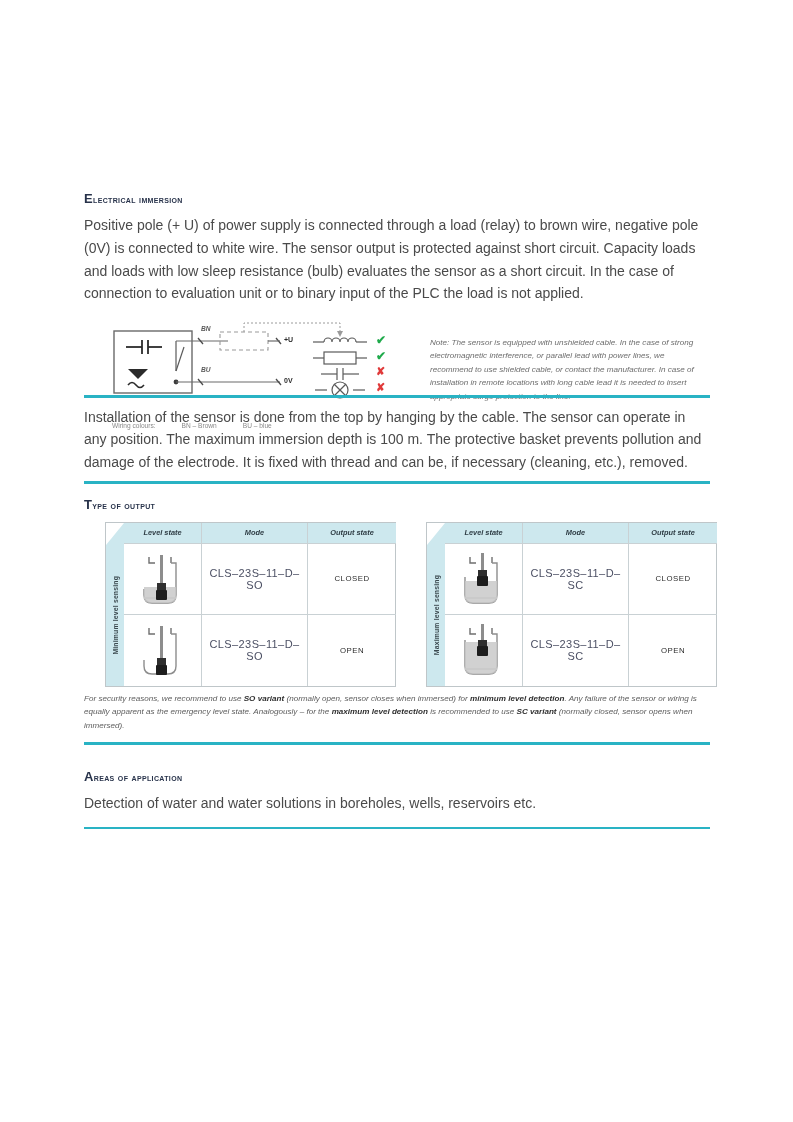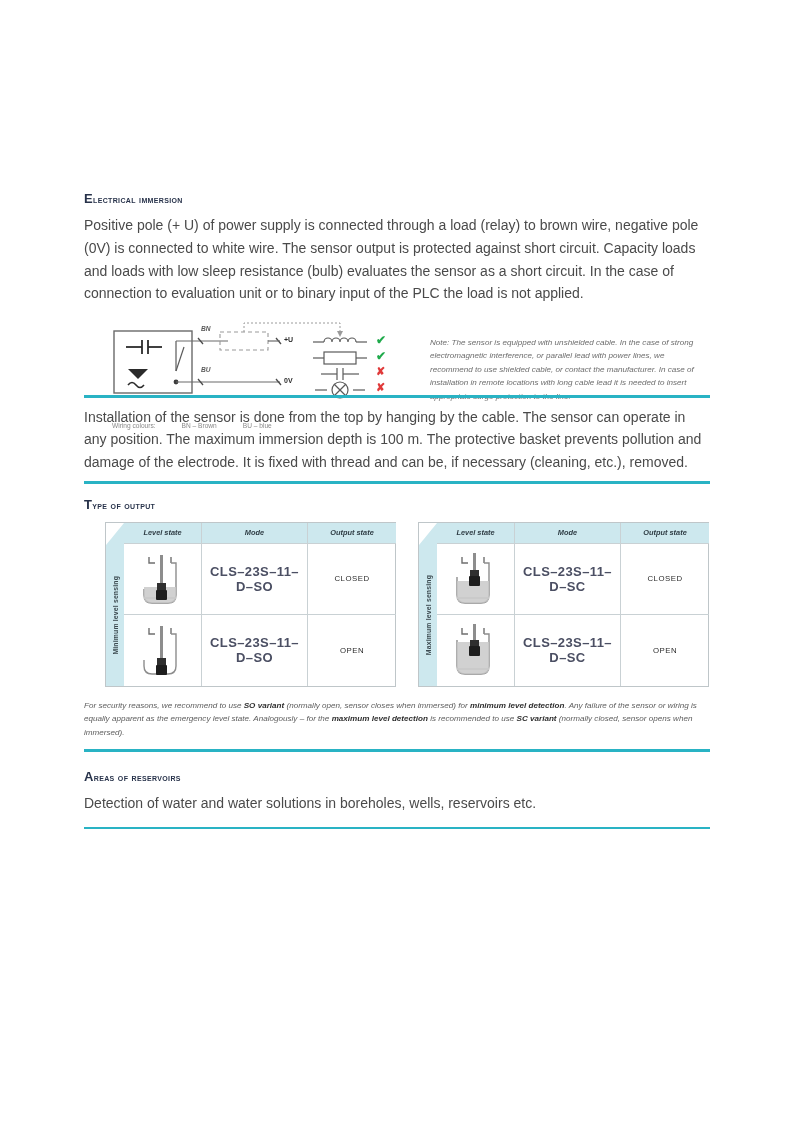--- a/index.html
+++ b/index.html
@@ -94,21 +94,21 @@
   #installation { position: absolute; left: 84px; top: 395px; width: 626px; }
   #install-head { margin-top: 14px; }
   #install-paragraph { margin-top: 8px; }
 
   
   #type-of-output { position: absolute; left: 84px; top: 481px; width: 626px; }
   #too-head { margin-top: 14px; }
 
   .tables-row {
     display: flex;
-    gap: 22px;
+    gap: 30px;
     margin-top: 10px;
     margin-left: 21px;
   }
   .out-table {
     display: flex;
     border: 1px solid #bfc6c9;
     background: #fff;
     width: 291px;
     box-sizing: border-box;
   }
@@ -165,33 +165,33 @@
     justify-content: center;
     text-align: center;
   }
   .tcell:last-child { border-right: none; }
   .trow:last-child .tcell { border-bottom: none; }
   .c-level { width: 78px; }
   .c-mode  { width: 106px; }
   .c-out   { width: 88px; }
   .body-row .tcell { height: 71px; }
   .mode-text {
-    font-size: 13px;
+    font-size: 11px;
     color: #4b4f63;
     letter-spacing: 0.4px;
-    font-weight: 700;
+    font-weight: 400;
   }
   .out-text {
     font-size: 7.8px;
     font-weight: normal;
     color: #2b2b2b;
     letter-spacing: 0.5px;
   }
 
-  #security-note { margin-top: 12px; margin-left: 0; width: 626px; }
+  #security-note { margin-top: 5px; margin-left: 0; width: 626px; }
   #too-divider { margin-top: 10px; }
 
   
   #areas { position: absolute; left: 84px; top: 756px; width: 626px; }
   #areas-head { margin-top: 14px; }
   #areas-paragraph { margin-top: 8px; }
   #areas-divider { margin-top: 12px; }
 
   svg { display: block; }
 </style>
@@ -425,16 +425,16 @@
         </div>
       </div>
     </div>
   </div>
 
   <div class="italic-note" id="security-note"><span>For security reasons, we recommend to use </span><b>SO variant</b><span> (normally open, sensor closes when immersed) for </span><b>minimum level detection</b><span>. Any failure of the sensor or wiring is equally apparent as the emergency level state. Analogously – for the </span><b>maximum level detection</b><span> is recommended to use </span><b>SC variant</b><span> (normally closed, sensor opens when immersed).</span></div>
   <div class="divider" id="too-divider"></div>
 </div>
 
 <div class="section" id="areas">
-  <div class="sec-head" id="areas-head">Areas of reservoirs</div>
+  <div class="sec-head" id="areas-head">Areas of application</div>
   <div class="body-text" id="areas-paragraph">Detection of water and water solutions in boreholes, wells, reservoirs etc.</div>
   <div class="divider" id="areas-divider"></div>
 </div>
 
 </body></html>

